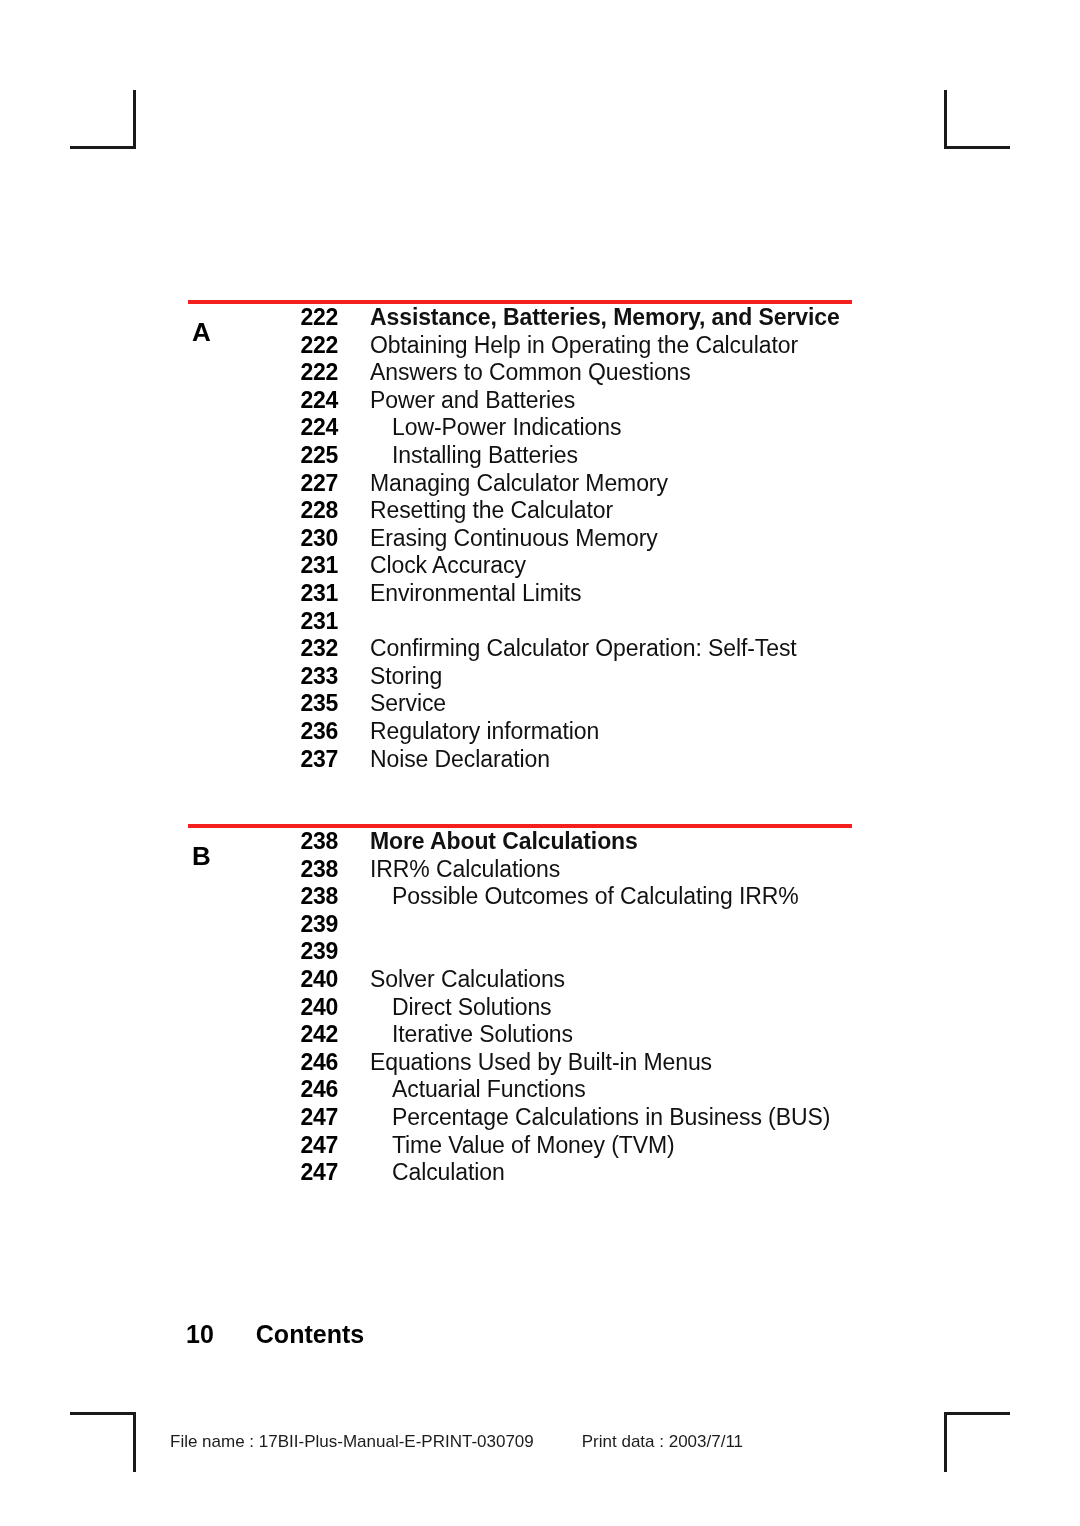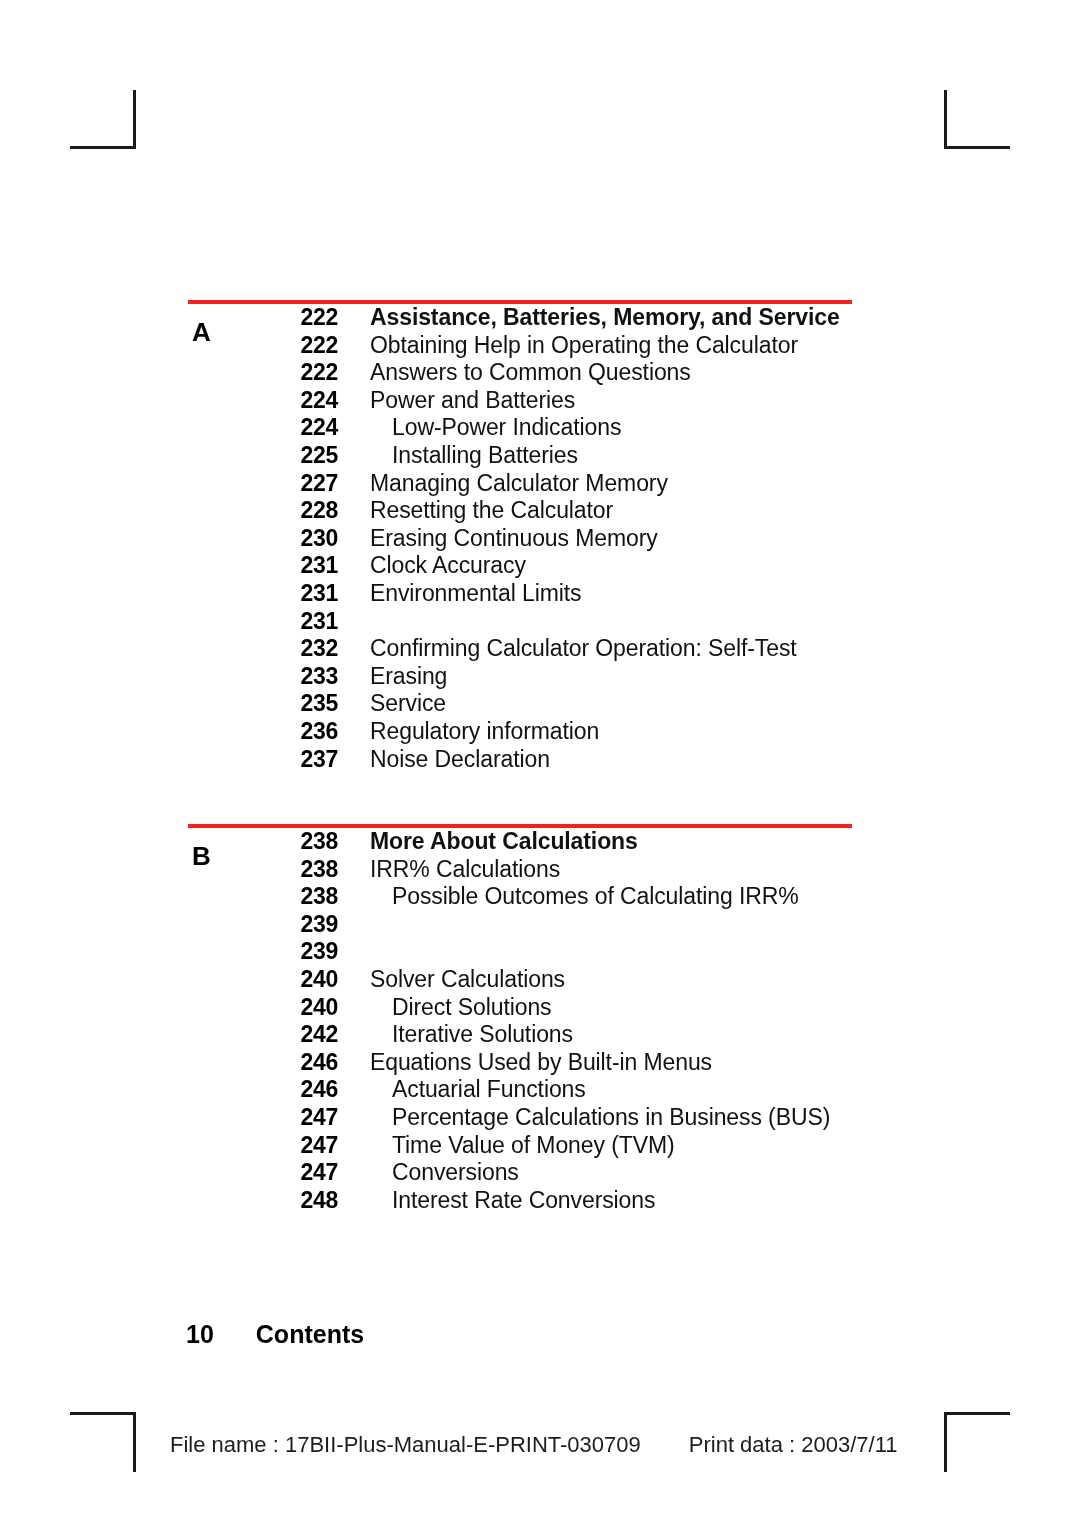--- a/index.html
+++ b/index.html
@@ -117,21 +117,21 @@
     color: #000;
     margin-left: 42px;
   }
 
   
   .prod-strip {
     position: absolute;
     left: 170px;
     top: 1432px;
     width: 700px;
-    font-size: 22px;
+    font-size: 17px;
     color: #1c1c1c;
     display: flex;
     align-items: baseline;
   }
   .prod-strip .prod-file { white-space: nowrap; }
   .prod-strip .prod-date { white-space: nowrap; margin-left: 48px; }
 </style>
 </head>
 <body>
 
@@ -198,21 +198,21 @@
         </li>
         <li class="toc-row lvl-1">
           <span class="page-num">231</span>
         </li>
         <li class="toc-row lvl-1">
           <span class="page-num">232</span>
           <span class="entry-title">Confirming Calculator Operation: Self-Test</span>
         </li>
         <li class="toc-row lvl-1">
           <span class="page-num">233</span>
-          <span class="entry-title">Erasing</span>
+          <span class="entry-title">Storing</span>
         </li>
         <li class="toc-row lvl-1">
           <span class="page-num">235</span>
           <span class="entry-title">Service</span>
         </li>
         <li class="toc-row lvl-1">
           <span class="page-num">236</span>
           <span class="entry-title">Regulatory information</span>
         </li>
         <li class="toc-row lvl-1">
@@ -267,25 +267,21 @@
         <li class="toc-row lvl-2">
           <span class="page-num">247</span>
           <span class="entry-title">Percentage Calculations in Business (BUS)</span>
         </li>
         <li class="toc-row lvl-2">
           <span class="page-num">247</span>
           <span class="entry-title">Time Value of Money (TVM)</span>
         </li>
         <li class="toc-row lvl-2">
           <span class="page-num">247</span>
-          <span class="entry-title">Conversions</span>
-        </li>
-        <li class="toc-row lvl-2">
-          <span class="page-num">248</span>
-          <span class="entry-title">Interest Rate Conversions</span>
+          <span class="entry-title">Calculation</span>
         </li>
       </ul>
     </div>
 
   </div>
 
   <div class="page-footer">
     <span class="folio">10</span>
     <span class="folio-label">Contents</span>
   </div>

